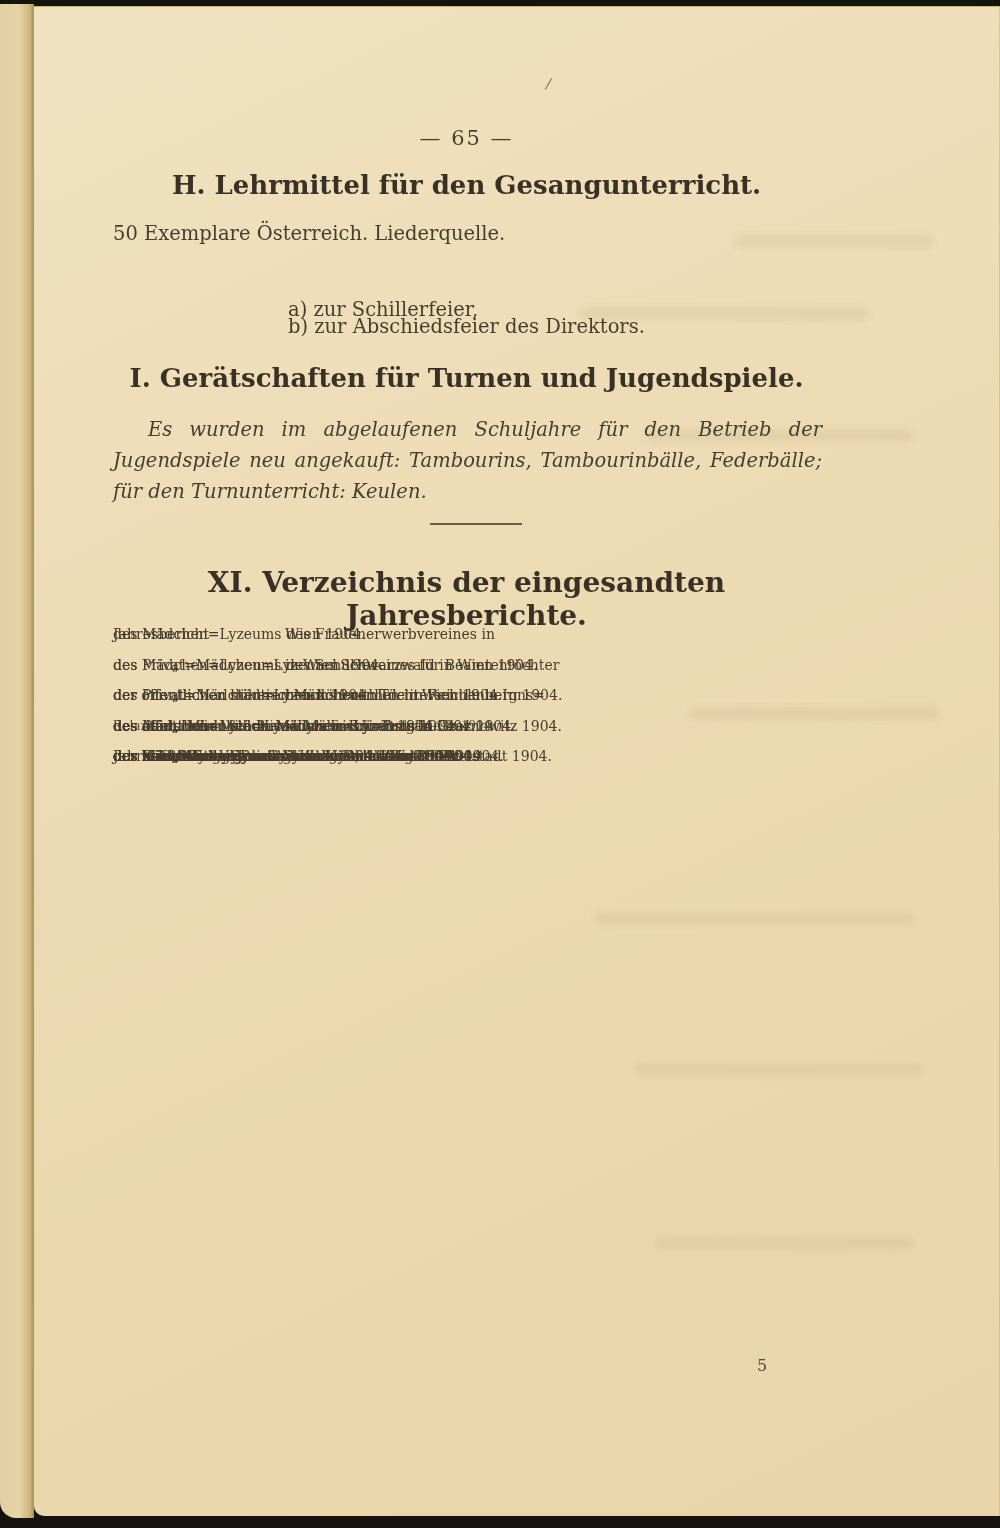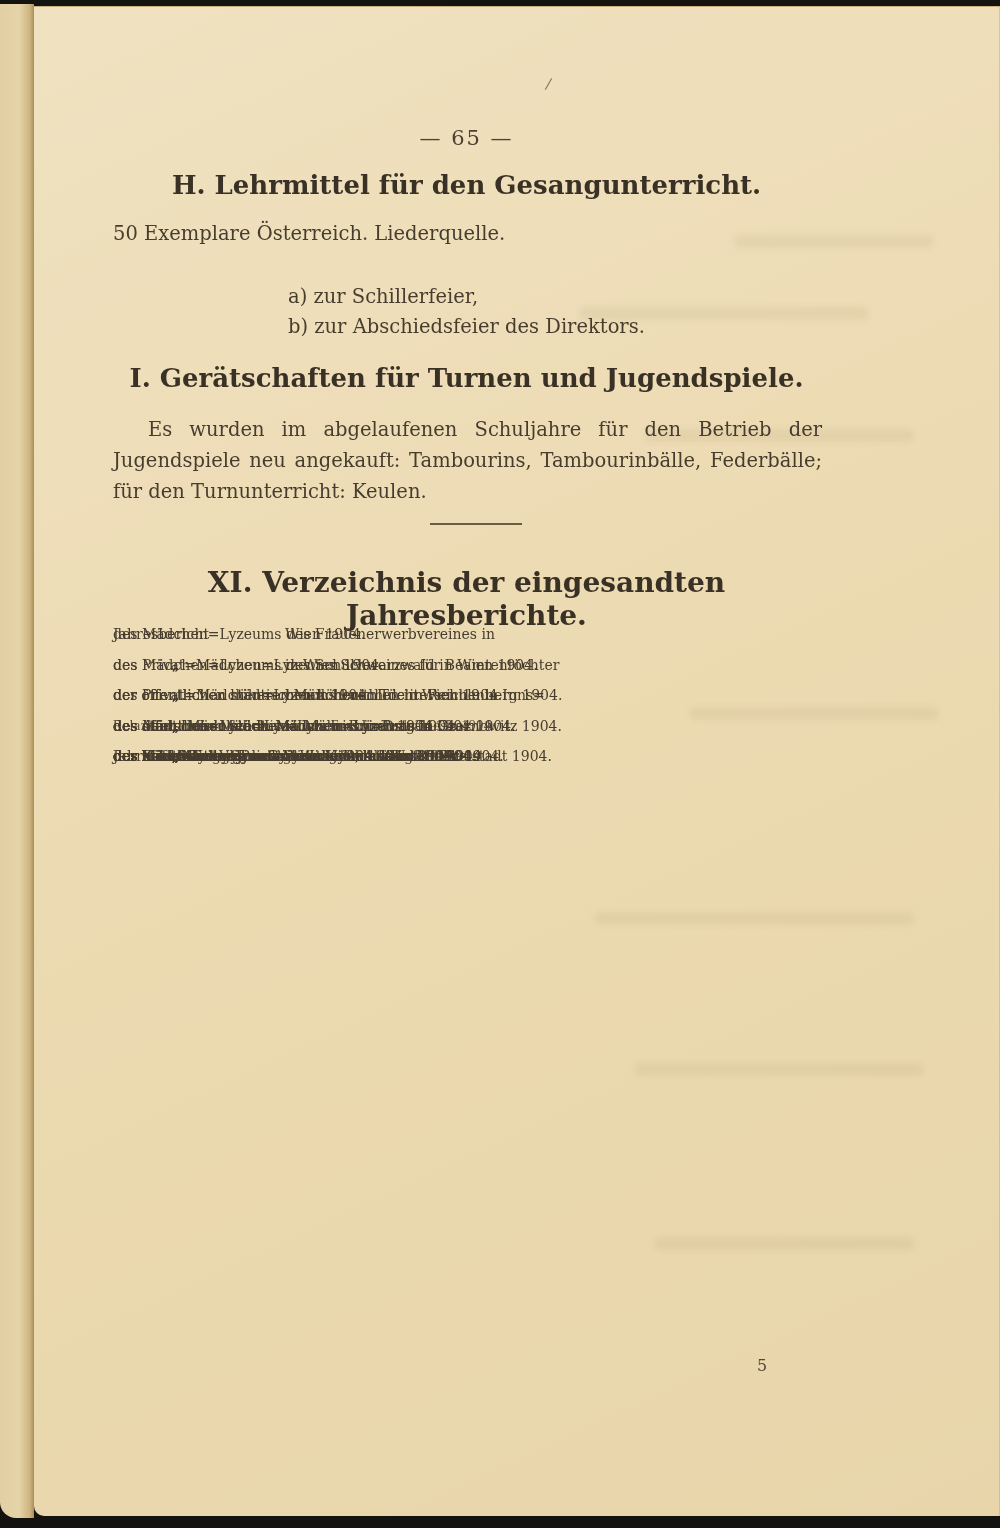--- a/index.html
+++ b/index.html
@@ -32,26 +32,26 @@
   .stray-mark { left:512px; top:68px; font-size:15px; color:#8a7853; transform:rotate(12deg); }
 
   .heading { font-weight:bold; color:#3a3126; }
   .heading-h  { top:163px; font-size:26px; }
   .heading-i  { top:356px; font-size:26px; }
   .heading-xi { top:559px; font-size:28px; }
 
   .bodytext { font-size:19.5px; line-height:30px; white-space:nowrap; }
   .line-50     { left:79px;  top:212px; }
   .line-noten  { left:79px;  top:244px; }
-  .line-suba   { left:254px; top:275px; }
+  .line-suba   { left:254px; top:288px; }
   .line-subb   { left:254px; top:305px; }
 
   .para { left:79px; top:407px; width:709px; font-size:19.5px; line-height:31px;
           color:#473d2f; white-space:normal; }
-  .para .pline { position:static; display:block; }
+  .para .pline { position:static; display:block;font-style:italic; }
   .para .pline.indent { text-indent:35px; }
   .justify { text-align:justify; text-align-last:justify; }
 
   .divider { left:396px; top:516px; width:92px; border-top:2px solid #6b5d44; }
 
   .xi-list { left:79px; top:612px; width:712px; font-size:14px; line-height:30.5px;
              color:#473d2f; }
   .xi-list .row { position:static; display:flex; white-space:nowrap; }
   .xi-list .row-label { flex:0 0 142px; }
   .xi-list .row-label.ditto { padding-left:59px; box-sizing:border-box; }

